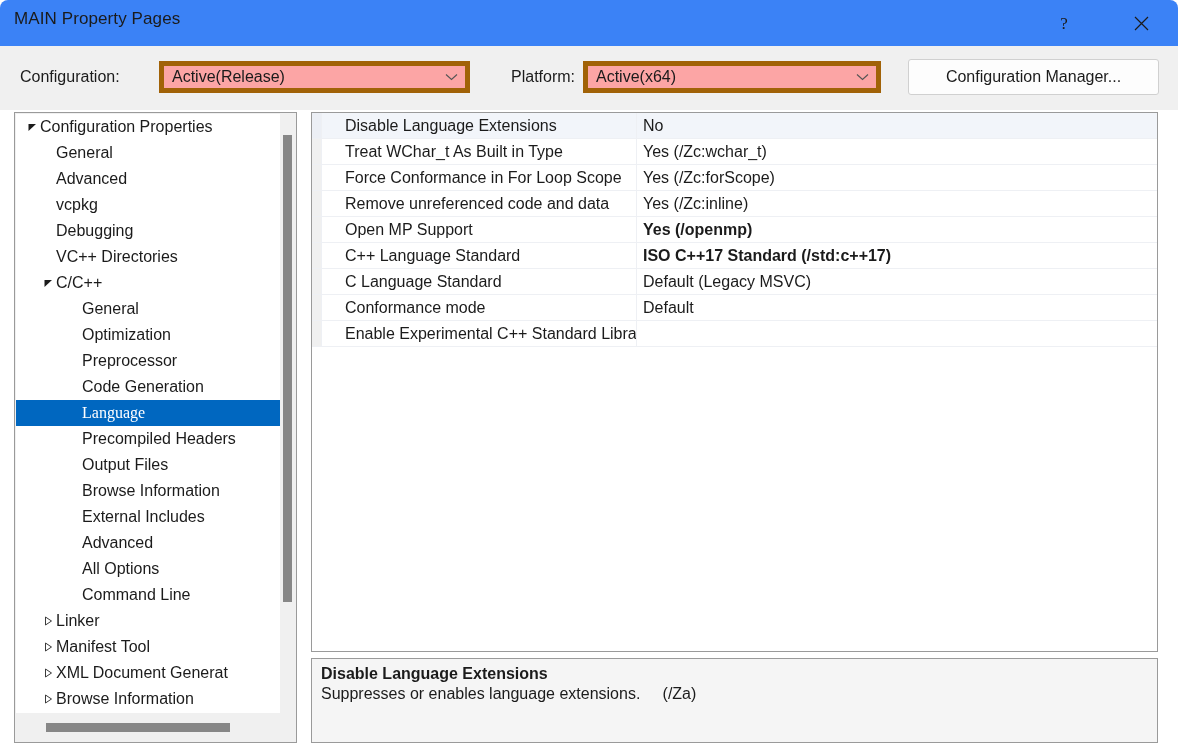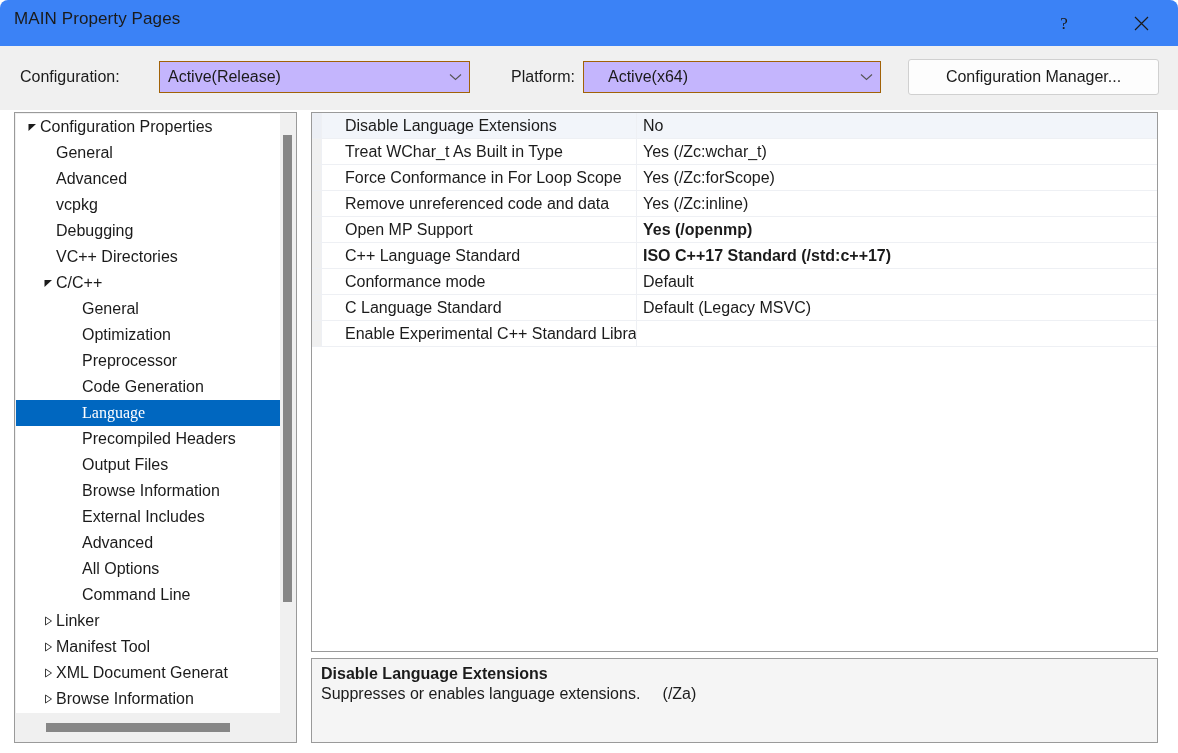--- a/index.html
+++ b/index.html
@@ -67,43 +67,43 @@
     font-size: 16px;
     color: #1b1b1b;
     white-space: nowrap;
   }
   .lbl-configuration { left: 20px; top: 68px; }
   .lbl-platform { left: 483px; top: 68px; margin-left: 28px; }
 
   .combo {
     position: absolute;
     height: 32px;
-    background: #c4b5fd;
-    border: 1px solid #a16207;
+    background: #fca5a5;
+    border: 5px solid #a16207;
     box-sizing: border-box;
     display: flex;
     align-items: center;
     cursor: default;
   }
   .combo .combo-value {
     font-size: 16px;
     color: #1b1b1b;
     padding-left: 8px;
     flex: 1;
     white-space: nowrap;
     overflow: hidden;
   }
   .combo .chev {
     width: 28px;
     display: flex;
     align-items: center;
     justify-content: center;
   }
   #combo-configuration { left: 159px; top: 61px; width: 311px; }
-  #combo-platform { left: 583px; top: 61px; width: 298px; padding-left: 16px; }
+  #combo-platform { left: 583px; top: 61px; width: 298px; }
 
   .btn-config-manager {
     position: absolute;
     left: 908px; top: 59px;
     width: 251px; height: 36px;
     background: #fdfdfd;
     border: 1px solid #d0d0d0;
     border-radius: 3px;
     font-family: "Liberation Sans", sans-serif;
     font-size: 16px;
@@ -442,27 +442,27 @@
       <div class="cell-name">Open MP Support</div>
       <div class="cell-value modified">Yes (/openmp)</div>
     </div>
     <div class="grid-row">
       <div class="row-gutter"></div>
       <div class="cell-name">C++ Language Standard</div>
       <div class="cell-value modified">ISO C++17 Standard (/std:c++17)</div>
     </div>
     <div class="grid-row">
       <div class="row-gutter"></div>
+      <div class="cell-name">C Language Standard</div>
+      <div class="cell-value">Default (Legacy MSVC)</div>
+    </div>
+    <div class="grid-row">
+      <div class="row-gutter"></div>
       <div class="cell-name">Conformance mode</div>
       <div class="cell-value">Default</div>
-    </div>
-    <div class="grid-row">
-      <div class="row-gutter"></div>
-      <div class="cell-name">C Language Standard</div>
-      <div class="cell-value">Default (Legacy MSVC)</div>
     </div>
     <div class="grid-row">
       <div class="row-gutter"></div>
       <div class="cell-name">Enable Experimental C++ Standard Library Modules</div>
       <div class="cell-value"></div>
     </div>
   </div>
 
 <div class="desc-panel">
   <div class="desc-title">Disable Language Extensions</div>

